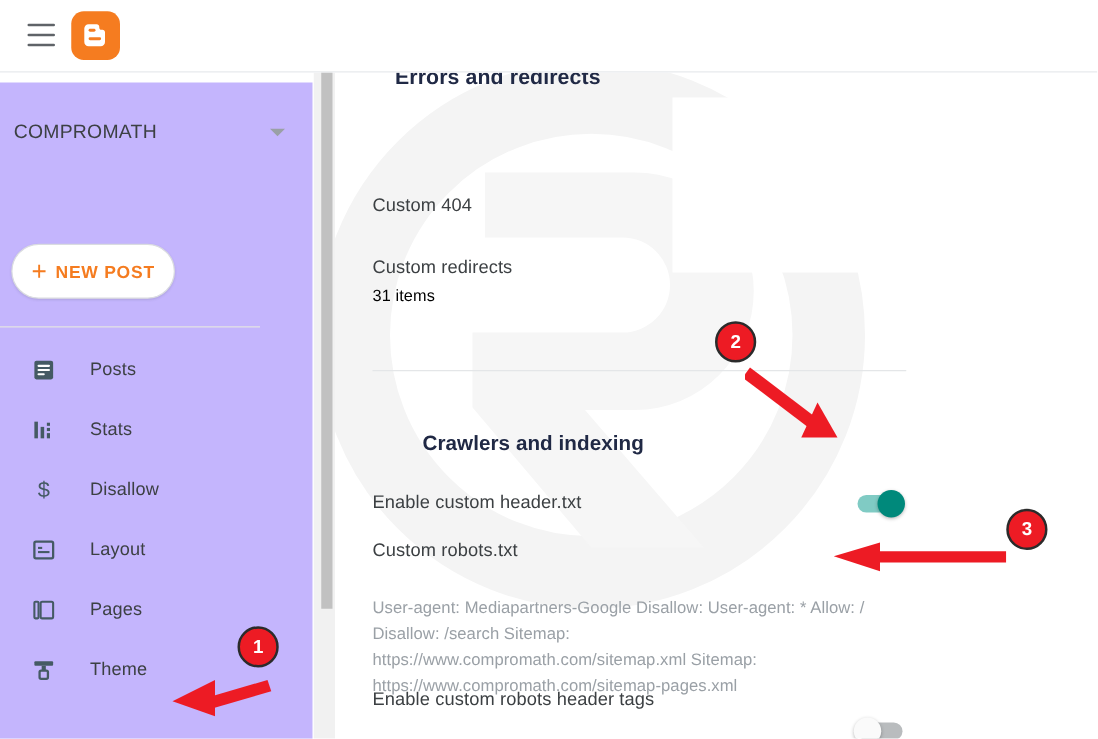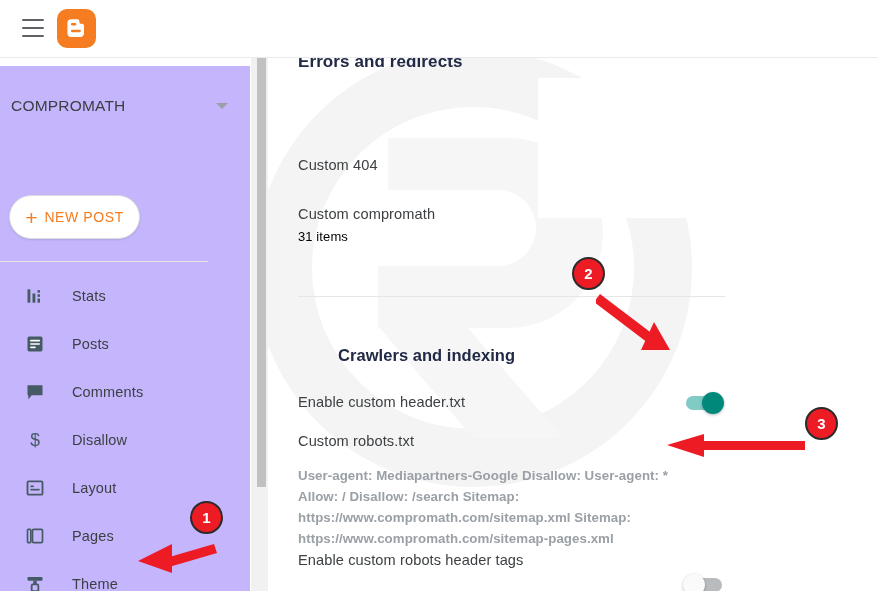--- a/index.html
+++ b/index.html
@@ -51,21 +51,21 @@
     border-right: 6px solid transparent; border-top: 6px solid #9aa0a6;
   }
   .newpost {
     position: absolute; left: 9px; top: 129px; width: 131px; height: 44px;
     border: 1px solid #dadce0; border-radius: 22px; background: #fff;
     display: flex; align-items: center; justify-content: center;
     box-shadow: 0 1px 2px rgba(60,64,67,.15);
     cursor: pointer;
   }
   .newpost .plus { color: #f57c20; font-size: 21px; line-height: 1; margin-right: 7px; font-weight: 400; }
-  .newpost .np-label { color: #f57c20; font-size: 14px; letter-spacing: .6px; font-weight: 400; }
+  .newpost .np-label { color: #f57c20; font-size: 14px; letter-spacing: .6px; font-weight: 700; }
 
   .side-divider {
     position: absolute; left: 0; top: 195px; width: 208px; height: 1px; background: #e3e3e3;
   }
 
   .nav { position: absolute; left: 0; top: 206px; width: 250px; }
   .nav-item {
     position: relative; height: 48px; display: flex; align-items: center;
     padding-left: 24px; cursor: pointer;
   }
@@ -96,21 +96,21 @@
     position: absolute; left: 268px; top: 58px; width: 610px; height: 533px;
     overflow: hidden; background: #fff; z-index: 10;
   }
   .watermark {
     position: absolute; left: -30px; top: -40px; width: 470px; height: 520px;
     opacity: 1; pointer-events: none; z-index: 1;
   }
   .content { position: relative; z-index: 2; padding: 0 30px; }
 
   .sec-title-clip {
-    position: absolute; left: 30px; top: -6px;
+    position: absolute; left: 48px; top: -6px;
     font-size: 17px; font-weight: 700; color: #202945; letter-spacing: .1px;
   }
   .row-label {
     font-size: 14.6px; color: #3c4043; letter-spacing: .1px;
   }
   .row-sub {
     font-size: 13px; color: #000000; letter-spacing: .1px; margin-top: 7px;
   }
   .hr {
     height: 1px; background: #e4e6e8; margin: 0; width: 427px;
@@ -177,50 +177,42 @@
       <span class="np-label">NEW POST</span>
     </div>
 
     <div class="side-divider"></div>
 
     <div class="nav">
 
       <div class="nav-item">
         <span class="nav-ico">
           <svg width="20" height="20" viewBox="0 0 24 24">
+              <rect x="3" y="3" width="18" height="18" rx="2" fill="#455a64"></rect>
+              <rect x="6" y="7" width="12" height="2" rx="1" fill="#fff"></rect>
+              <rect x="6" y="11" width="12" height="2" rx="1" fill="#fff"></rect>
+              <rect x="6" y="15" width="7" height="2" rx="1" fill="#fff"></rect>
+            </svg>
+        </span>
+        <span class="nav-label">Posts</span>
+      </div>
+
+      <div class="nav-item">
+        <span class="nav-ico">
+          <svg width="20" height="20" viewBox="0 0 24 24">
             <rect x="3" y="4" width="3.4" height="16" fill="#455a64"></rect>
             <rect x="9" y="9" width="3.4" height="11" fill="#455a64"></rect>
             <rect x="15" y="5" width="3" height="3" fill="#455a64"></rect>
             <rect x="15" y="10" width="3" height="3" fill="#455a64"></rect>
             <rect x="15" y="15" width="3" height="5" fill="#455a64"></rect>
           </svg>
         </span>
         <span class="nav-label">Stats</span>
       </div>
 
-      <div class="nav-item">
-        <span class="nav-ico">
-          <svg width="20" height="20" viewBox="0 0 24 24">
-              <rect x="3" y="3" width="18" height="18" rx="2" fill="#455a64"></rect>
-              <rect x="6" y="7" width="12" height="2" rx="1" fill="#fff"></rect>
-              <rect x="6" y="11" width="12" height="2" rx="1" fill="#fff"></rect>
-              <rect x="6" y="15" width="7" height="2" rx="1" fill="#fff"></rect>
-            </svg>
-        </span>
-        <span class="nav-label">Posts</span>
-      </div>
-
-      <div class="nav-item">
-        <span class="nav-ico">
-          <svg width="20" height="20" viewBox="0 0 24 24">
-              <path fill="#455a64" d="M3 4h18v12H8l-4 5V16H3z"></path>
-            </svg>
-        </span>
-        <span class="nav-label">Comments</span>
-      </div>
 
       <div class="nav-item">
         <span class="nav-ico">
           <svg width="20" height="20" viewBox="0 0 24 24">
               <text x="12" y="19" text-anchor="middle" font-family="Liberation Sans, sans-serif" font-size="21" fill="#455a64">$</text>
             </svg>
         </span>
         <span class="nav-label">Disallow</span>
       </div>
 
@@ -277,38 +269,38 @@
 
     <div class="content">
 
       <div class="sec-title-clip">Errors and redirects</div>
 
       <div style="position:absolute; left:30px; top:99px;">
         <div class="row-label">Custom 404</div>
       </div>
 
       <div style="position:absolute; left:30px; top:148px;">
-        <div class="row-label">Custom compromath</div>
+        <div class="row-label">Custom redirects</div>
         <div class="row-sub">31 items</div>
       </div>
 
       <div class="hr" style="position:absolute; left:30px; top:238px;"></div>
 
       <div class="sec-head" style="position:absolute; left:30px; top:288px;">Crawlers and indexing</div>
 
       <div style="position:absolute; left:30px; top:336px;">
         <div class="row-label">Enable custom header.txt</div>
       </div>
       <div class="toggle on" style="left:418px; top:338px;">
         <span class="knob"></span>
       </div>
 
       <div style="position:absolute; left:30px; top:375px;">
         <div class="row-label">Custom robots.txt</div>
-        <div class="robots-text" style="margin-top:16px;font-weight:bold;">User-agent: Mediapartners-Google Disallow: User-agent: * Allow: / Disallow: /search Sitemap: https://www.compromath.com/sitemap.xml Sitemap: https://www.compromath.com/sitemap-pages.xml</div>
+        <div class="robots-text" style="margin-top:26px;">User-agent: Mediapartners-Google Disallow: User-agent: * Allow: / Disallow: /search Sitemap: https://www.compromath.com/sitemap.xml Sitemap: https://www.compromath.com/sitemap-pages.xml</div>
       </div>
 
       <div style="position:absolute; left:30px; top:494px;">
         <div class="row-label">Enable custom robots header tags</div>
       </div>
       <div class="toggle off" style="left:418px; top:520px;">
         <span class="knob"></span>
       </div>
 
     </div>

